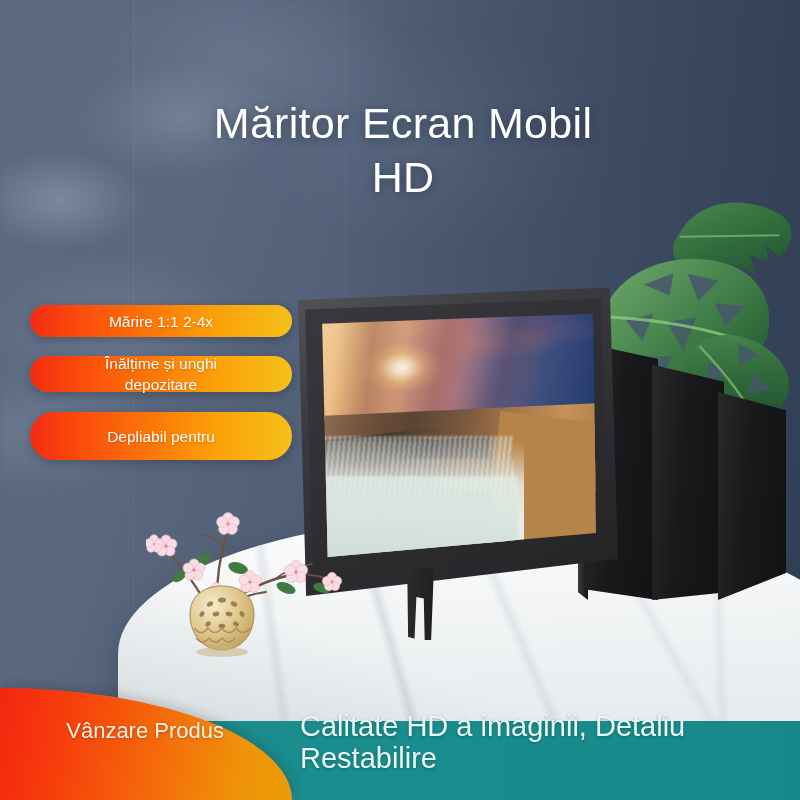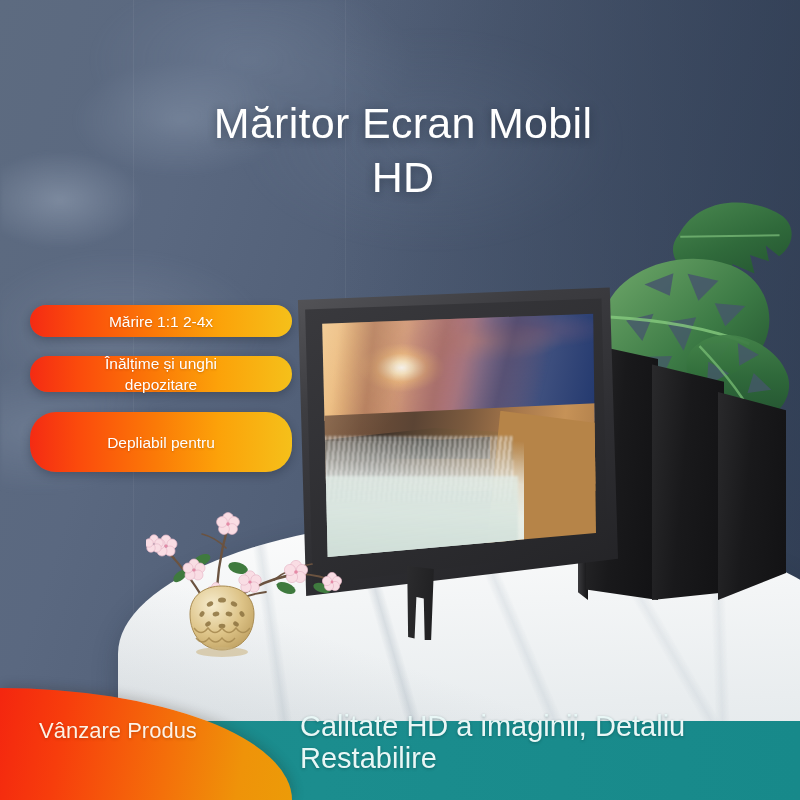--- a/index.html
+++ b/index.html
@@ -56,21 +56,21 @@
     background:linear-gradient(90deg,#f42b13 0%,#fb4a0c 18%,#fb7a07 48%,#fca209 72%,#f5c01a 100%);
     color:#ffffff;text-align:center;
     font-size:15.5px;line-height:21px;
     display:flex;align-items:center;justify-content:center;
     box-shadow:0 3px 10px rgba(20,25,40,.30);
     text-shadow:0 1px 2px rgba(130,50,0,.35);
     padding:0 16px;box-sizing:border-box;
   }
   .badge.b1{height:32px;}
   .badge.b2{height:36px;margin-top:19px;}
-  .badge.b3{height:60px;margin-top:20px;}
+  .badge.b3{height:48px;margin-top:20px;}
   .badge span{display:block;}
 
   
   .table{
     position:absolute;left:118px;top:516px;width:740px;height:300px;
     border-radius:50% 50% 0 0 / 46% 46% 0 0;
     background:
       linear-gradient(178deg,#fdfdfd 0%,#f3f5f6 30%,#e9edef 62%,#dfe5e8 100%);
     box-shadow:0 10px 26px rgba(25,35,50,.28);
     overflow:hidden;
@@ -227,21 +227,21 @@
   }
   .banner-teal-txt .l2{display:block;}
   .blob{
     position:absolute;left:0;bottom:0;width:292px;height:112px;
     background:linear-gradient(100deg,#f4260f 0%,#f73d0c 22%,#f4700a 58%,#ef9309 82%,#ec9b08 100%);
     border-radius:0 100% 0 0 / 0 100% 0 0;
     box-shadow:2px -2px 12px rgba(30,20,10,.20);
   }
   .blob-txt{
     position:absolute;left:12px;top:26px;width:212px;
-    text-align:center;color:#fdf2e6;
+    text-align:right;color:#fdf2e6;
     font-size:22px;line-height:30px;
     text-shadow:0 1px 3px rgba(120,40,0,.4);
   }
   .blob-txt .l2{display:block;}
 </style>
 </head>
 <body>
 
 <div id="ad">
 

